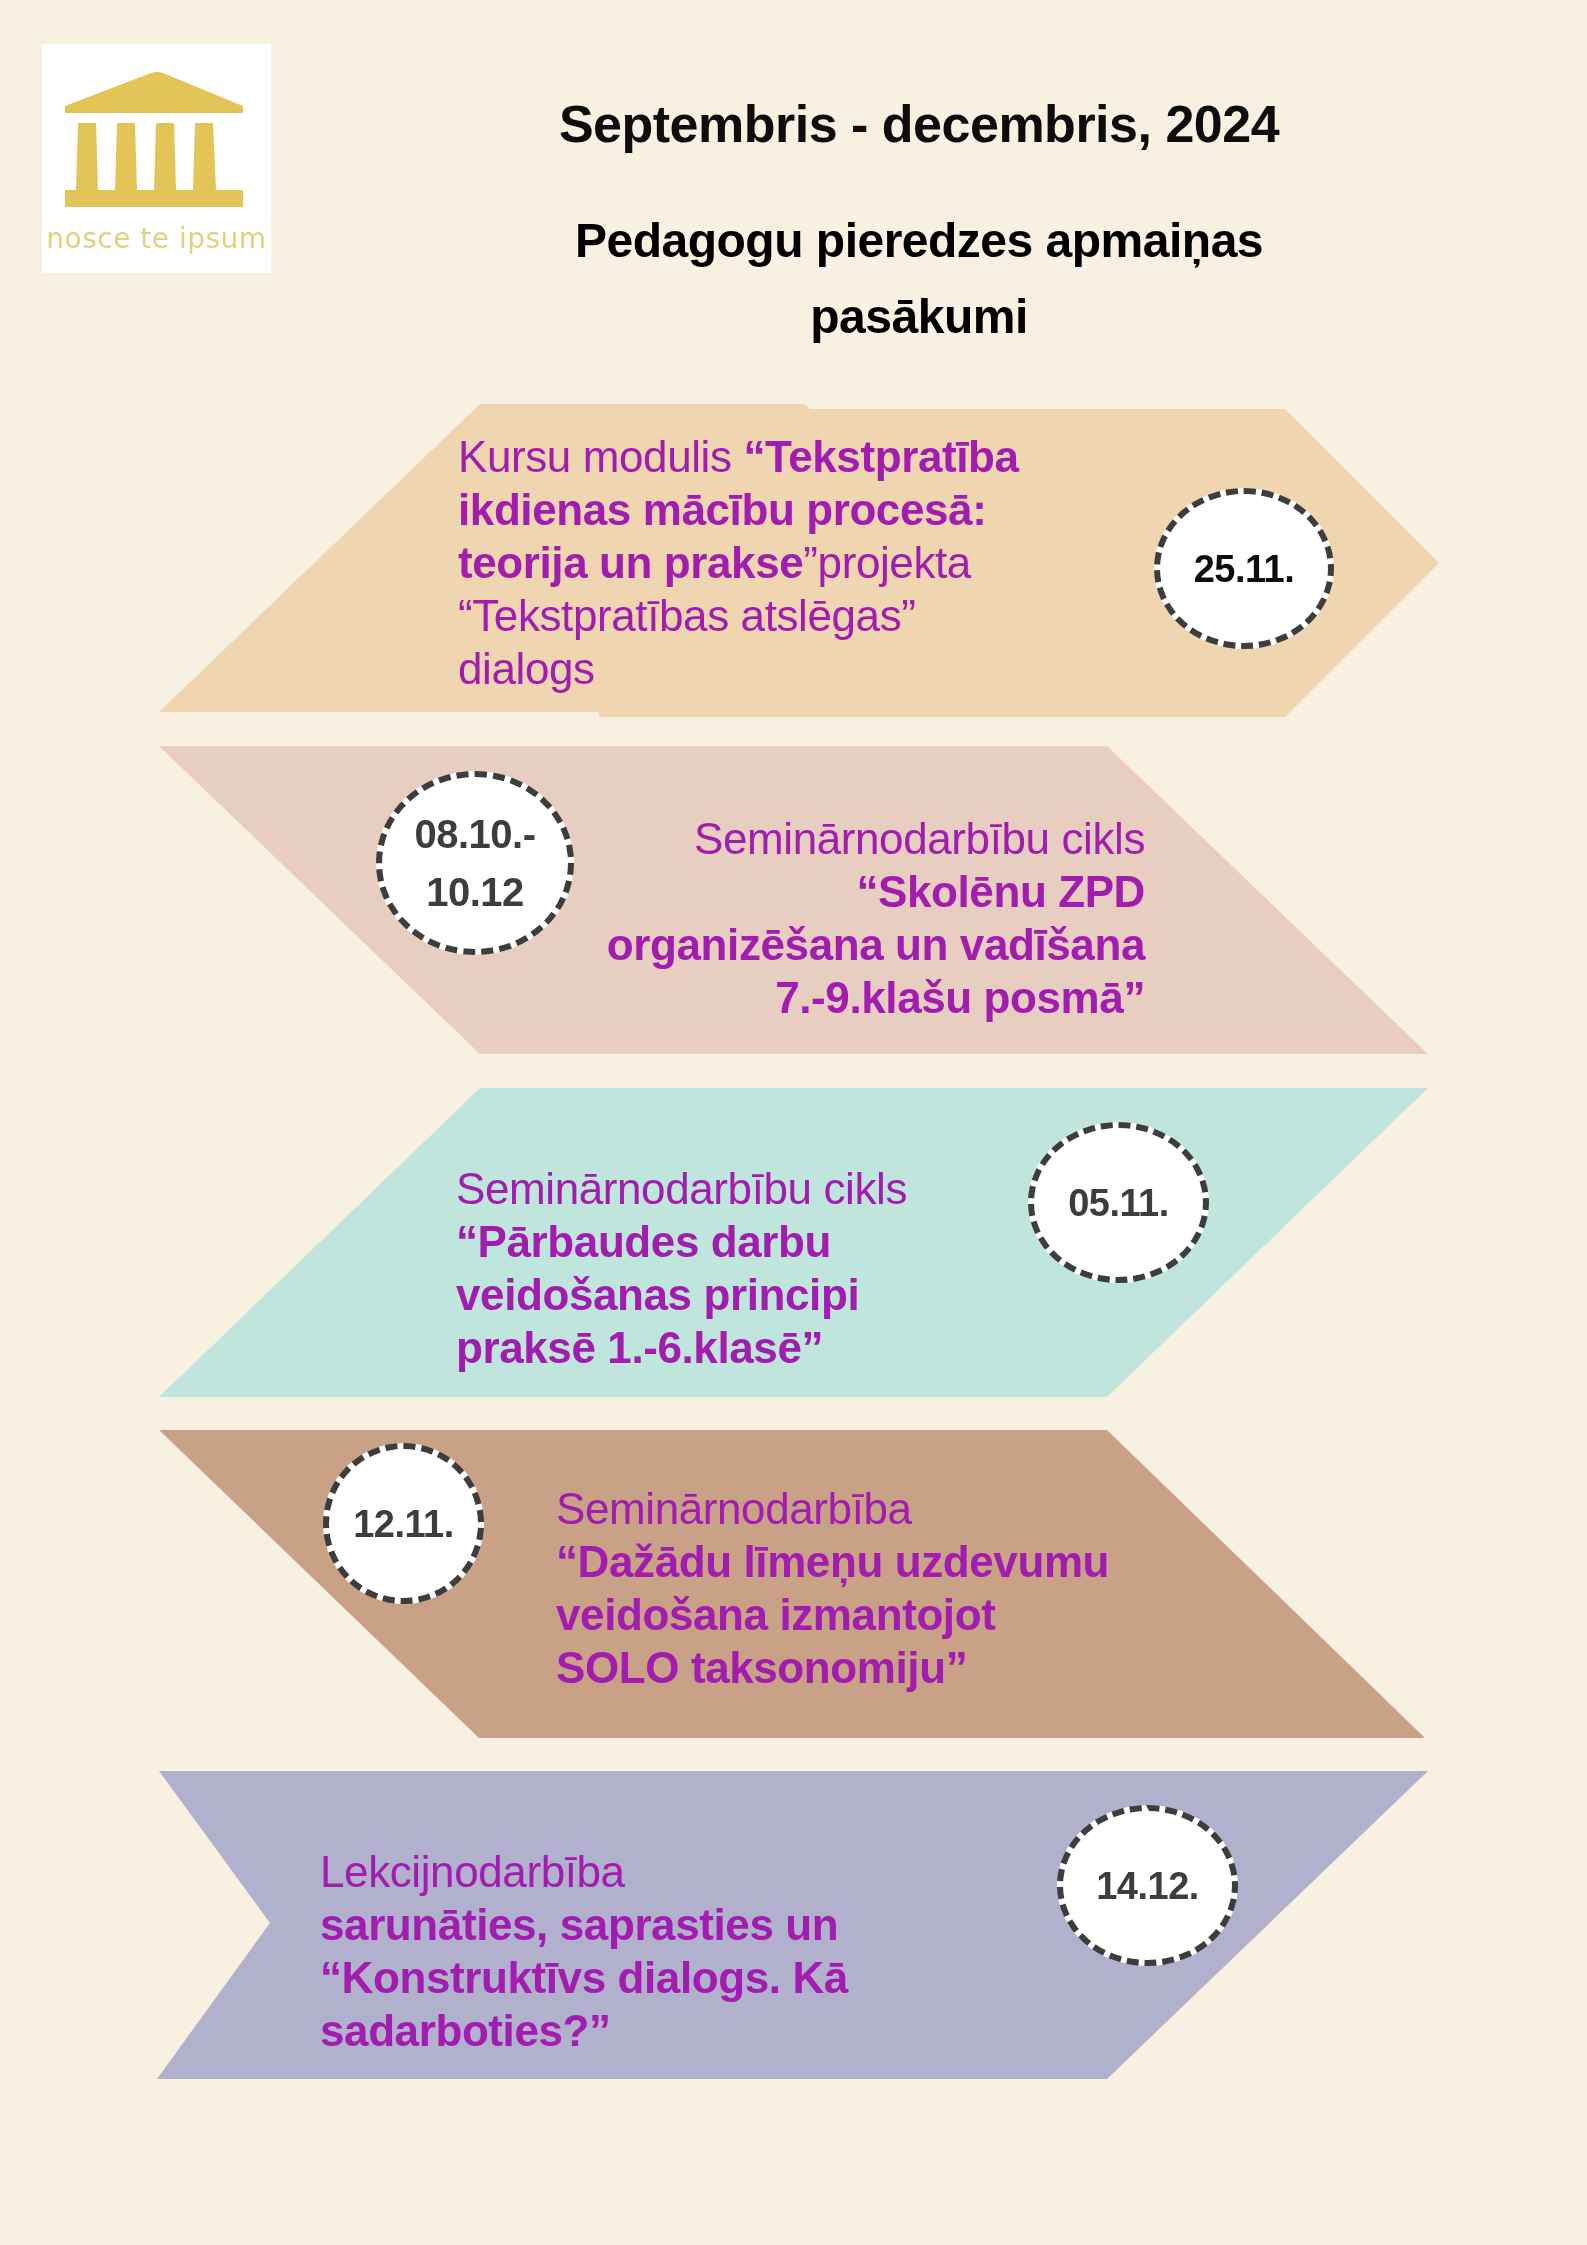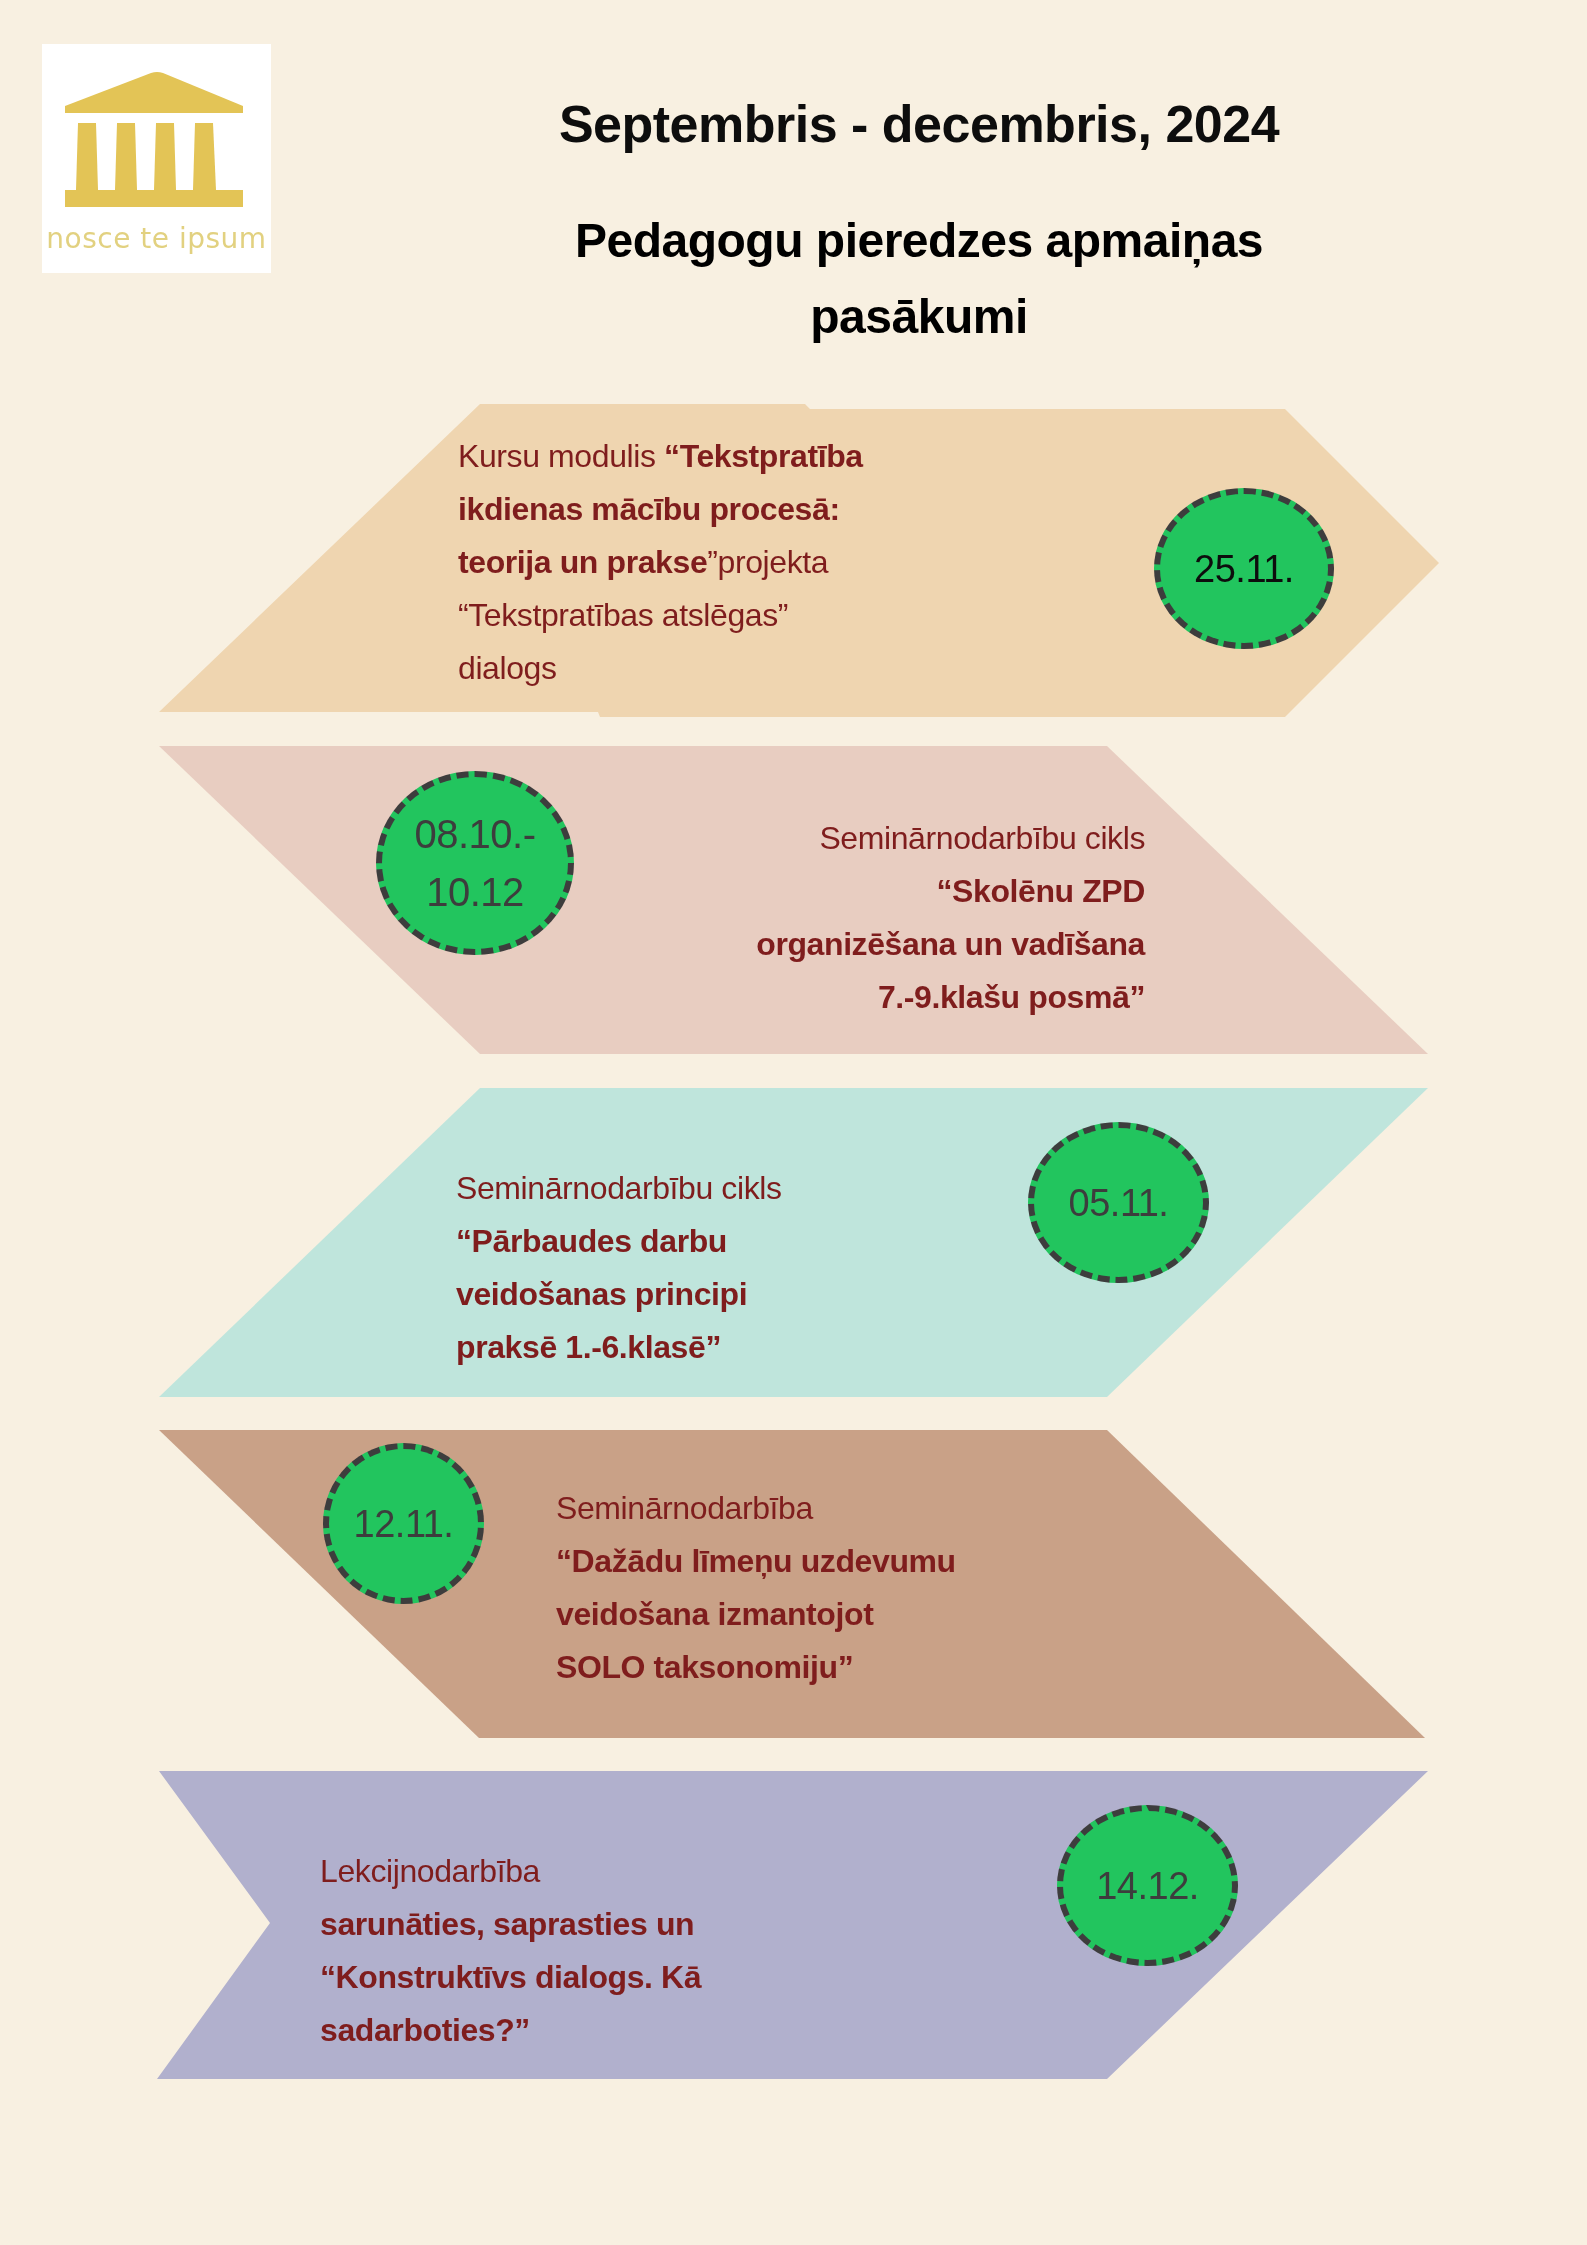--- a/index.html
+++ b/index.html
@@ -24,32 +24,32 @@
     left: 419px; width: 1000px; top: 92px; text-align: center;
     font-size: 52px; font-weight: bold; color: #0d0d0d; line-height: 64px;
     letter-spacing: -0.5px;
   }
   .title {
     left: 369px; width: 1100px; top: 203px; text-align: center;
     font-size: 48px; font-weight: bold; color: #000000; line-height: 76px;
     letter-spacing: -0.5px;
   }
   .evt-text {
-    font-size: 32px; line-height: 53px; color: #7f1d1d; letter-spacing: -0.4px;
+    font-size: 44px; line-height: 53px; color: #a21caf; letter-spacing: -0.4px;
   }
   .evt-text b { font-weight: bold; }
   .evt-text .line { display: block; white-space: nowrap; }
   .date-circle {
     box-sizing: border-box;
-    background: #22c55e;
+    background: #ffffff;
     border: 6px dashed #3d3d3d;
     border-radius: 50%;
     display: flex; align-items: center; justify-content: center;
     text-align: center;
-    font-weight: normal; font-size: 38px; line-height: 46px;
+    font-weight: bold; font-size: 38px; line-height: 46px;
     color: #3d3d3d; letter-spacing: -0.5px;
   }
   .date-circle.black { color: #0d0d0d; }
 </style>
 </head>
 <body>
 
 <svg id="shapes" width="1587" height="2245" viewBox="0 0 1587 2245">
 
   <polygon points="480,404 805,404 810,409 1285,409 1439,563 1285,717 600,717 598,712 159,712" fill="#efd5b0"></polygon>

